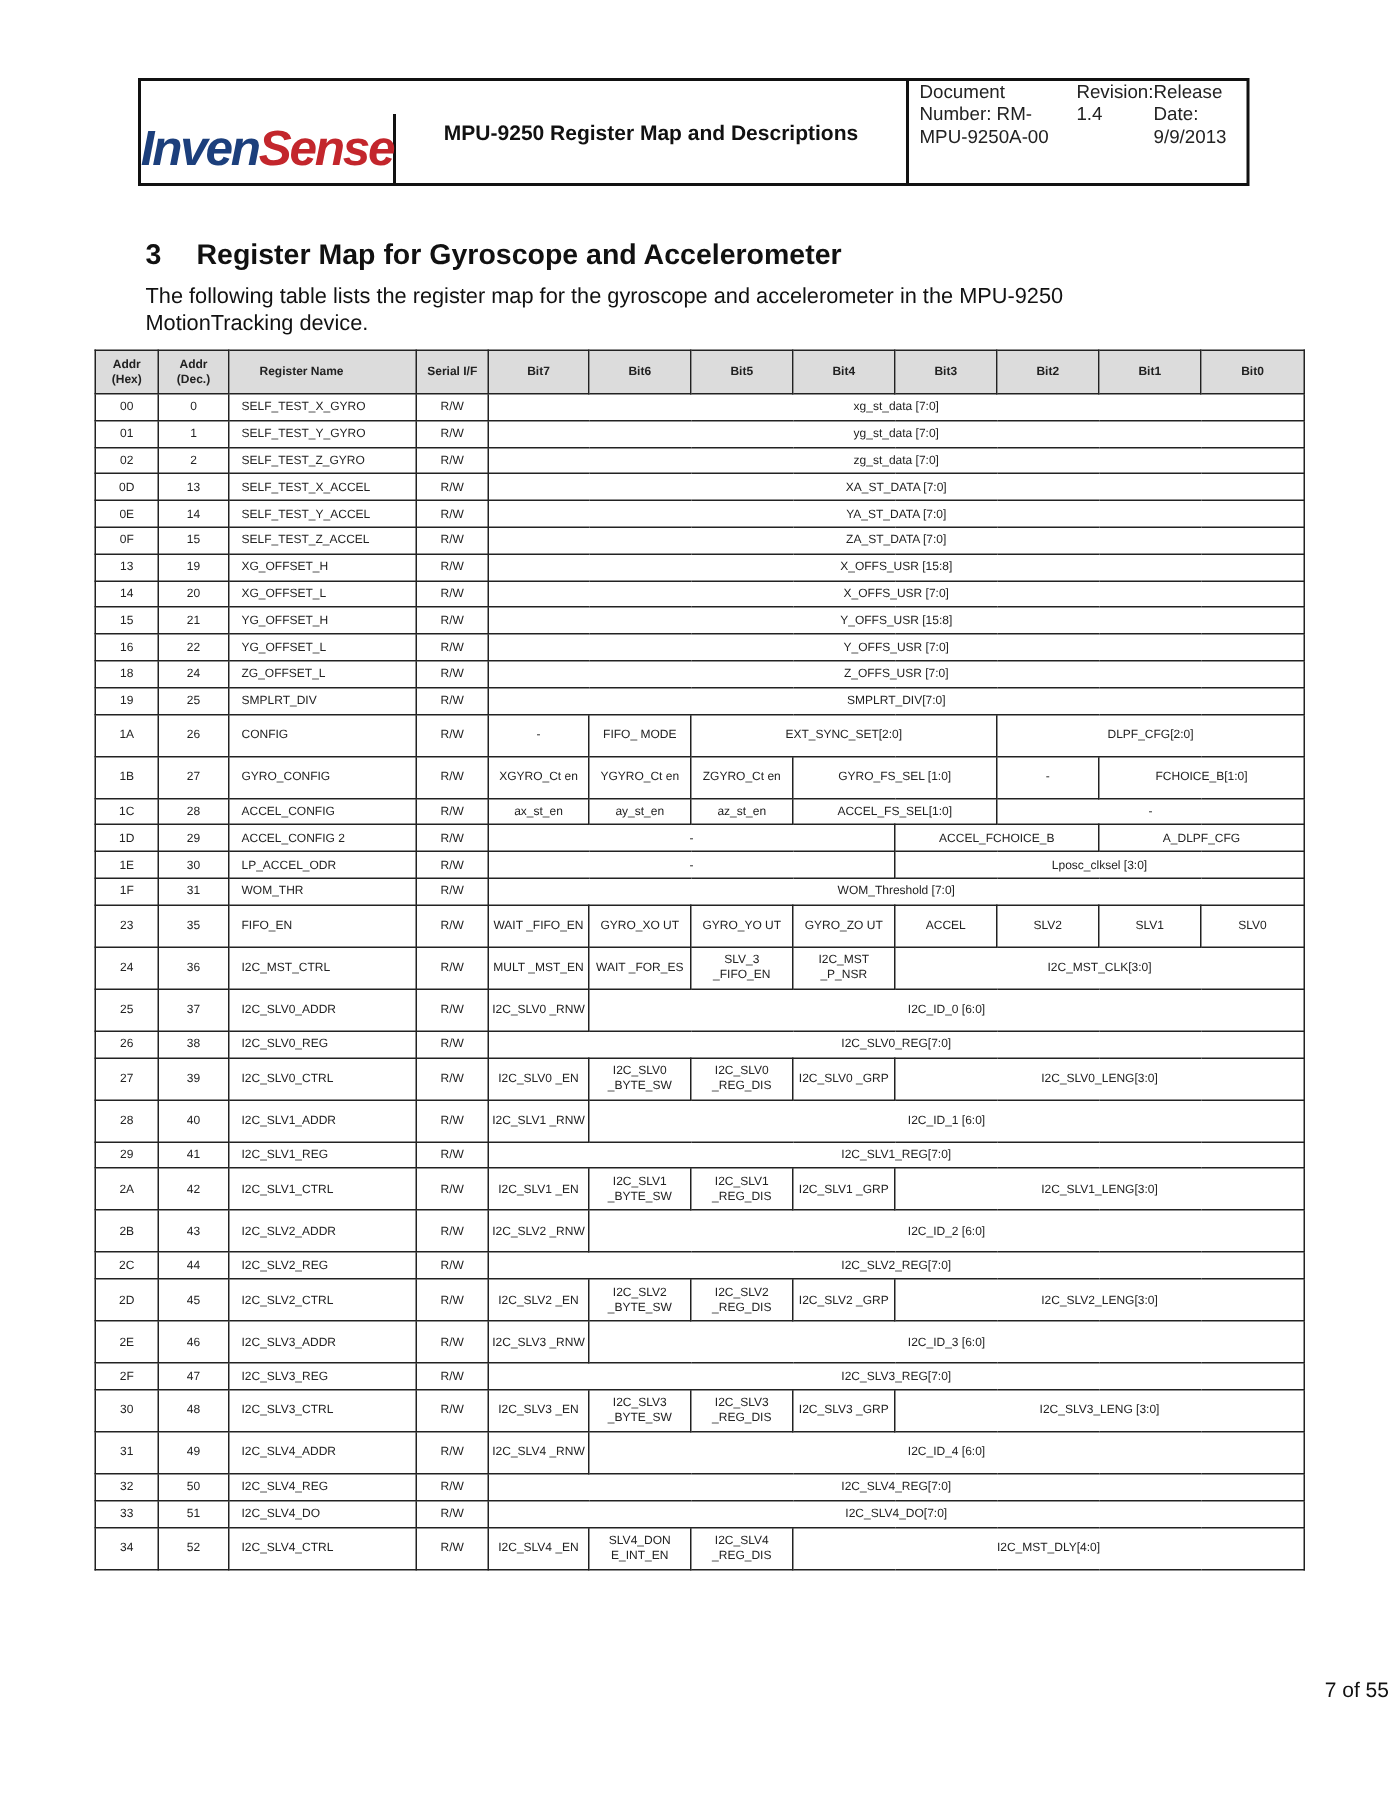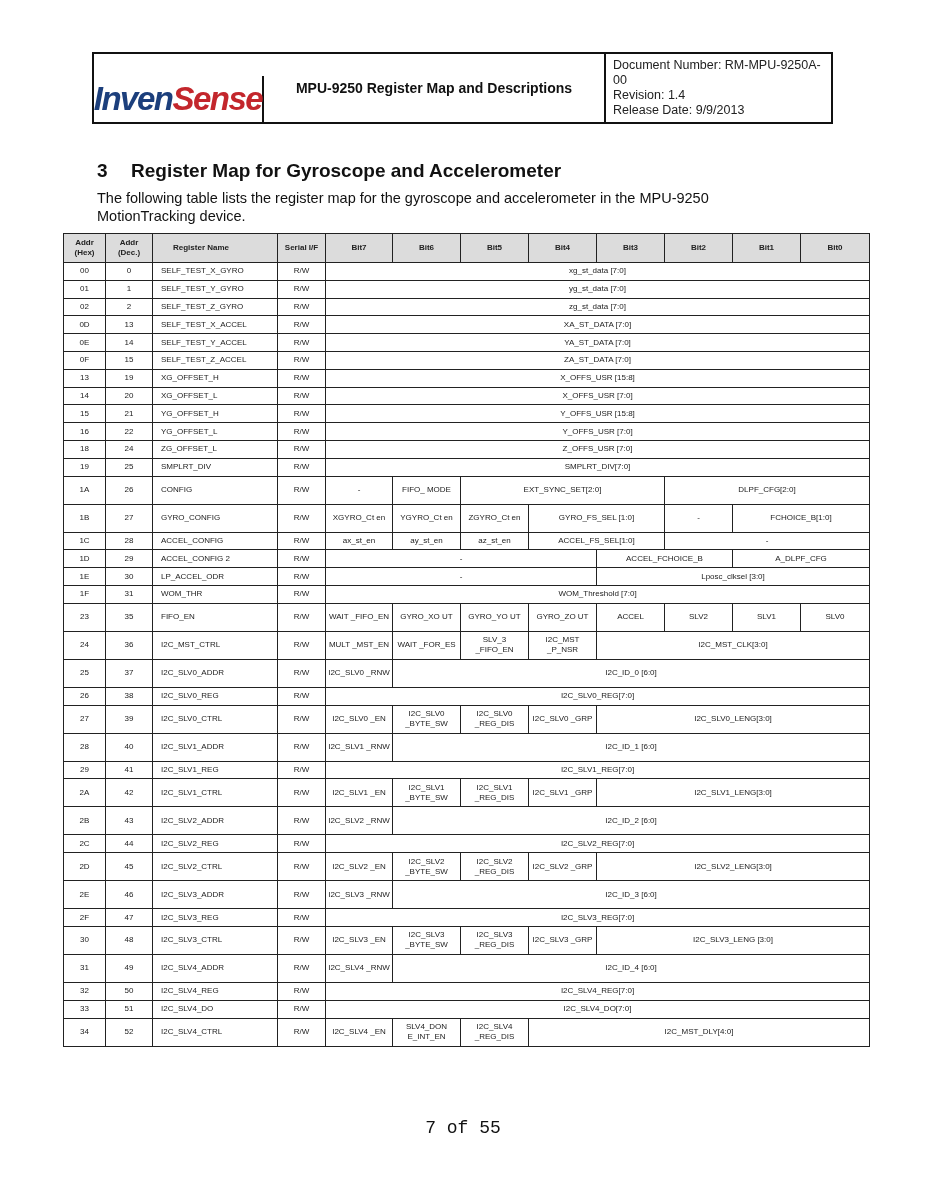--- a/index.html
+++ b/index.html
@@ -2,31 +2,31 @@
 <html><head>
 <meta charset="utf-8">
 <style>
   html, body { margin:0; padding:0; background:#fff; }
   body { width:926px; height:1198px; position:relative; font-family:"Liberation Sans", sans-serif; color:#111; overflow:hidden; }
   .hdr { position:absolute; left:92px; top:52px; width:741px; height:72px; border:2px solid #111; box-sizing:border-box; display:flex; }
   .hdr .logo { width:168px; border-right:2px solid #111; display:flex; align-items:center; justify-content:center; font-weight:bold; font-style:italic; font-size:33px; letter-spacing:-1.5px;margin-top:22px; }
   .logo .inv { color:#1c3f7c; }
   .logo .sense { color:#c3262c; }
   .hdr .title { width:340px; border-right:2px solid #111; display:flex; align-items:center; justify-content:center; font-weight:bold; font-size:14px; }
-  .hdr .meta { flex:1; display:flex; flex-direction:column; justify-content:center; padding-left:7px; font-size:12.5px; line-height:15px; color:#222; }
+  .hdr .meta { flex:1; display:flex; flex-direction:row; justify-content:center; padding-left:7px; font-size:12.5px; line-height:15px; color:#222; }
   .sec { position:absolute; left:97px; top:160px; font-weight:bold; font-size:19px; }
   .sec .num { display:inline-block; width:34px; }
   .intro { position:absolute; left:97px; top:189px; width:680px; font-size:14.5px; line-height:18px; }
   table.reg { position:absolute; left:63px; top:233px; width:806px; border-collapse:collapse; table-layout:fixed; font-size:8px; }
   table.reg td, table.reg th { border:1px solid #222; text-align:center; vertical-align:middle; padding:0 2px; line-height:10px; overflow:hidden; color:#222; font-weight:normal; }
   table.reg th { background:#dcdcdc; font-weight:bold; height:28px; font-size:8px; }
   table.reg td.name { text-align:left; padding-left:8px; }
   table.reg tr.s td { height:16.8px; }
   table.reg tr.d td { height:27px; }
-  .footer { position:absolute; left:0; width:926px; top:1118px; text-align:center; font-size:18px;font-family:Liberation Mono, monospace; }
+  .footer { position:absolute; left:0; width:926px; top:1118px; text-align:right; font-size:14px; }
 </style>
 </head>
 <body>
 
 <div class="hdr">
   <div class="logo">
     <span class="inv">Inven</span>
       <span class="sense">Sense</span>
   </div>
   <div class="title">MPU-9250 Register Map and Descriptions</div>

